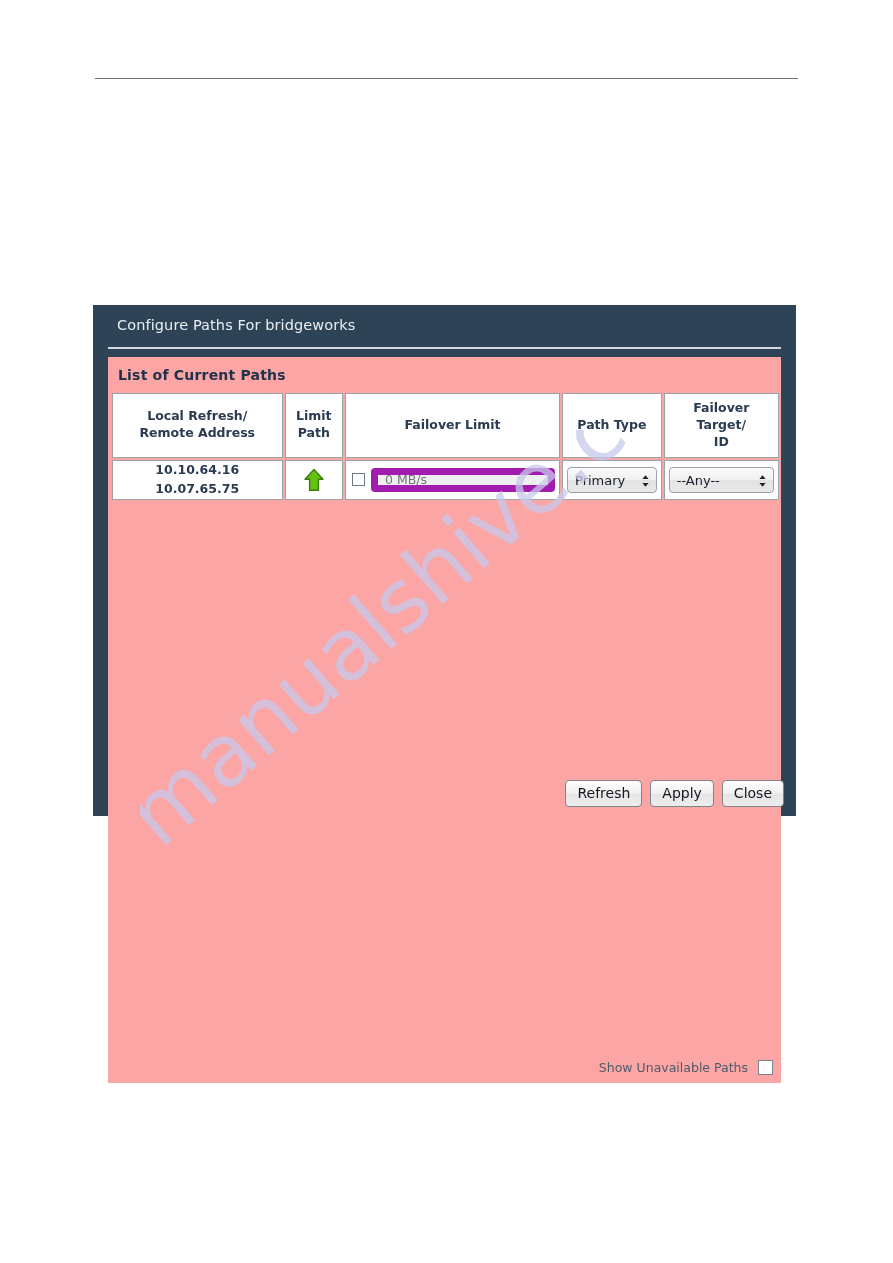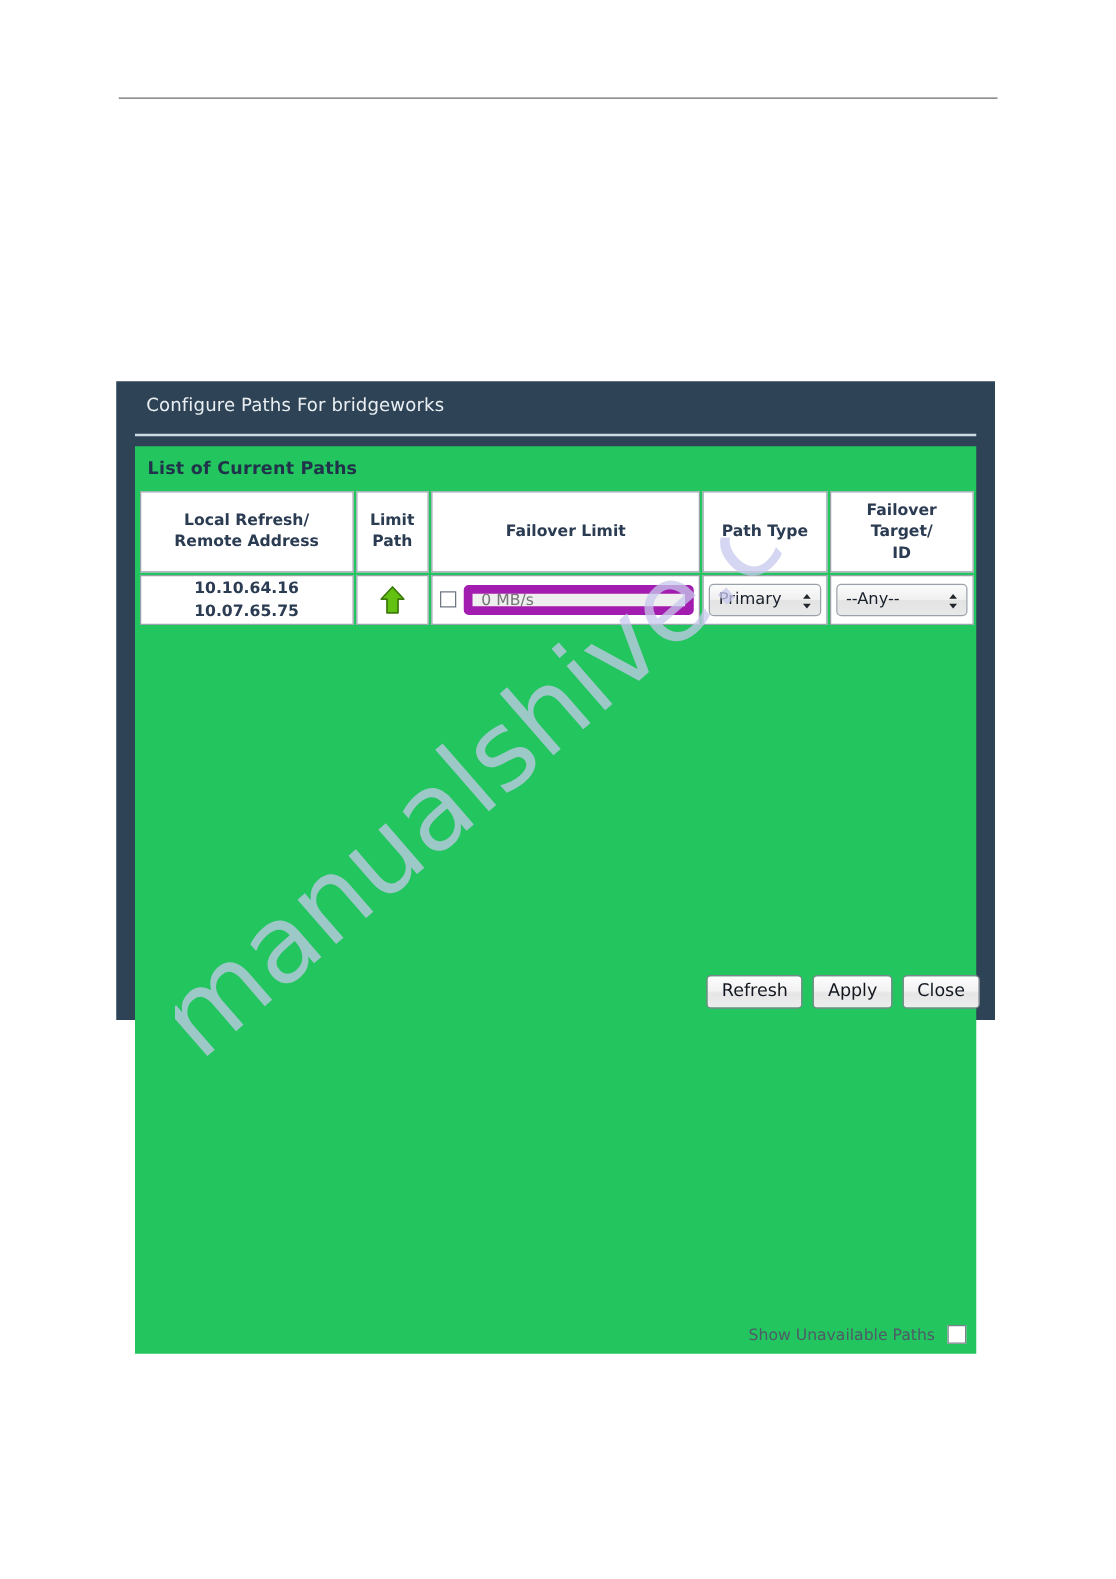--- a/index.html
+++ b/index.html
@@ -72,21 +72,21 @@
   }
 
   
   .content-panel {
     position: absolute;
     left: 15px;
     top: 52px;
     width: 673px;
     height: 726px;
     height: 724px;
-    background: #22c55e;
+    background: #fca5a5;
     box-sizing: border-box;
     overflow: hidden;
   }
   .content-panel {
     height: 726px;
   }
 
   .panel-inner {
     position: absolute;
     left: 0; top: 0; right: 0; bottom: 0;

